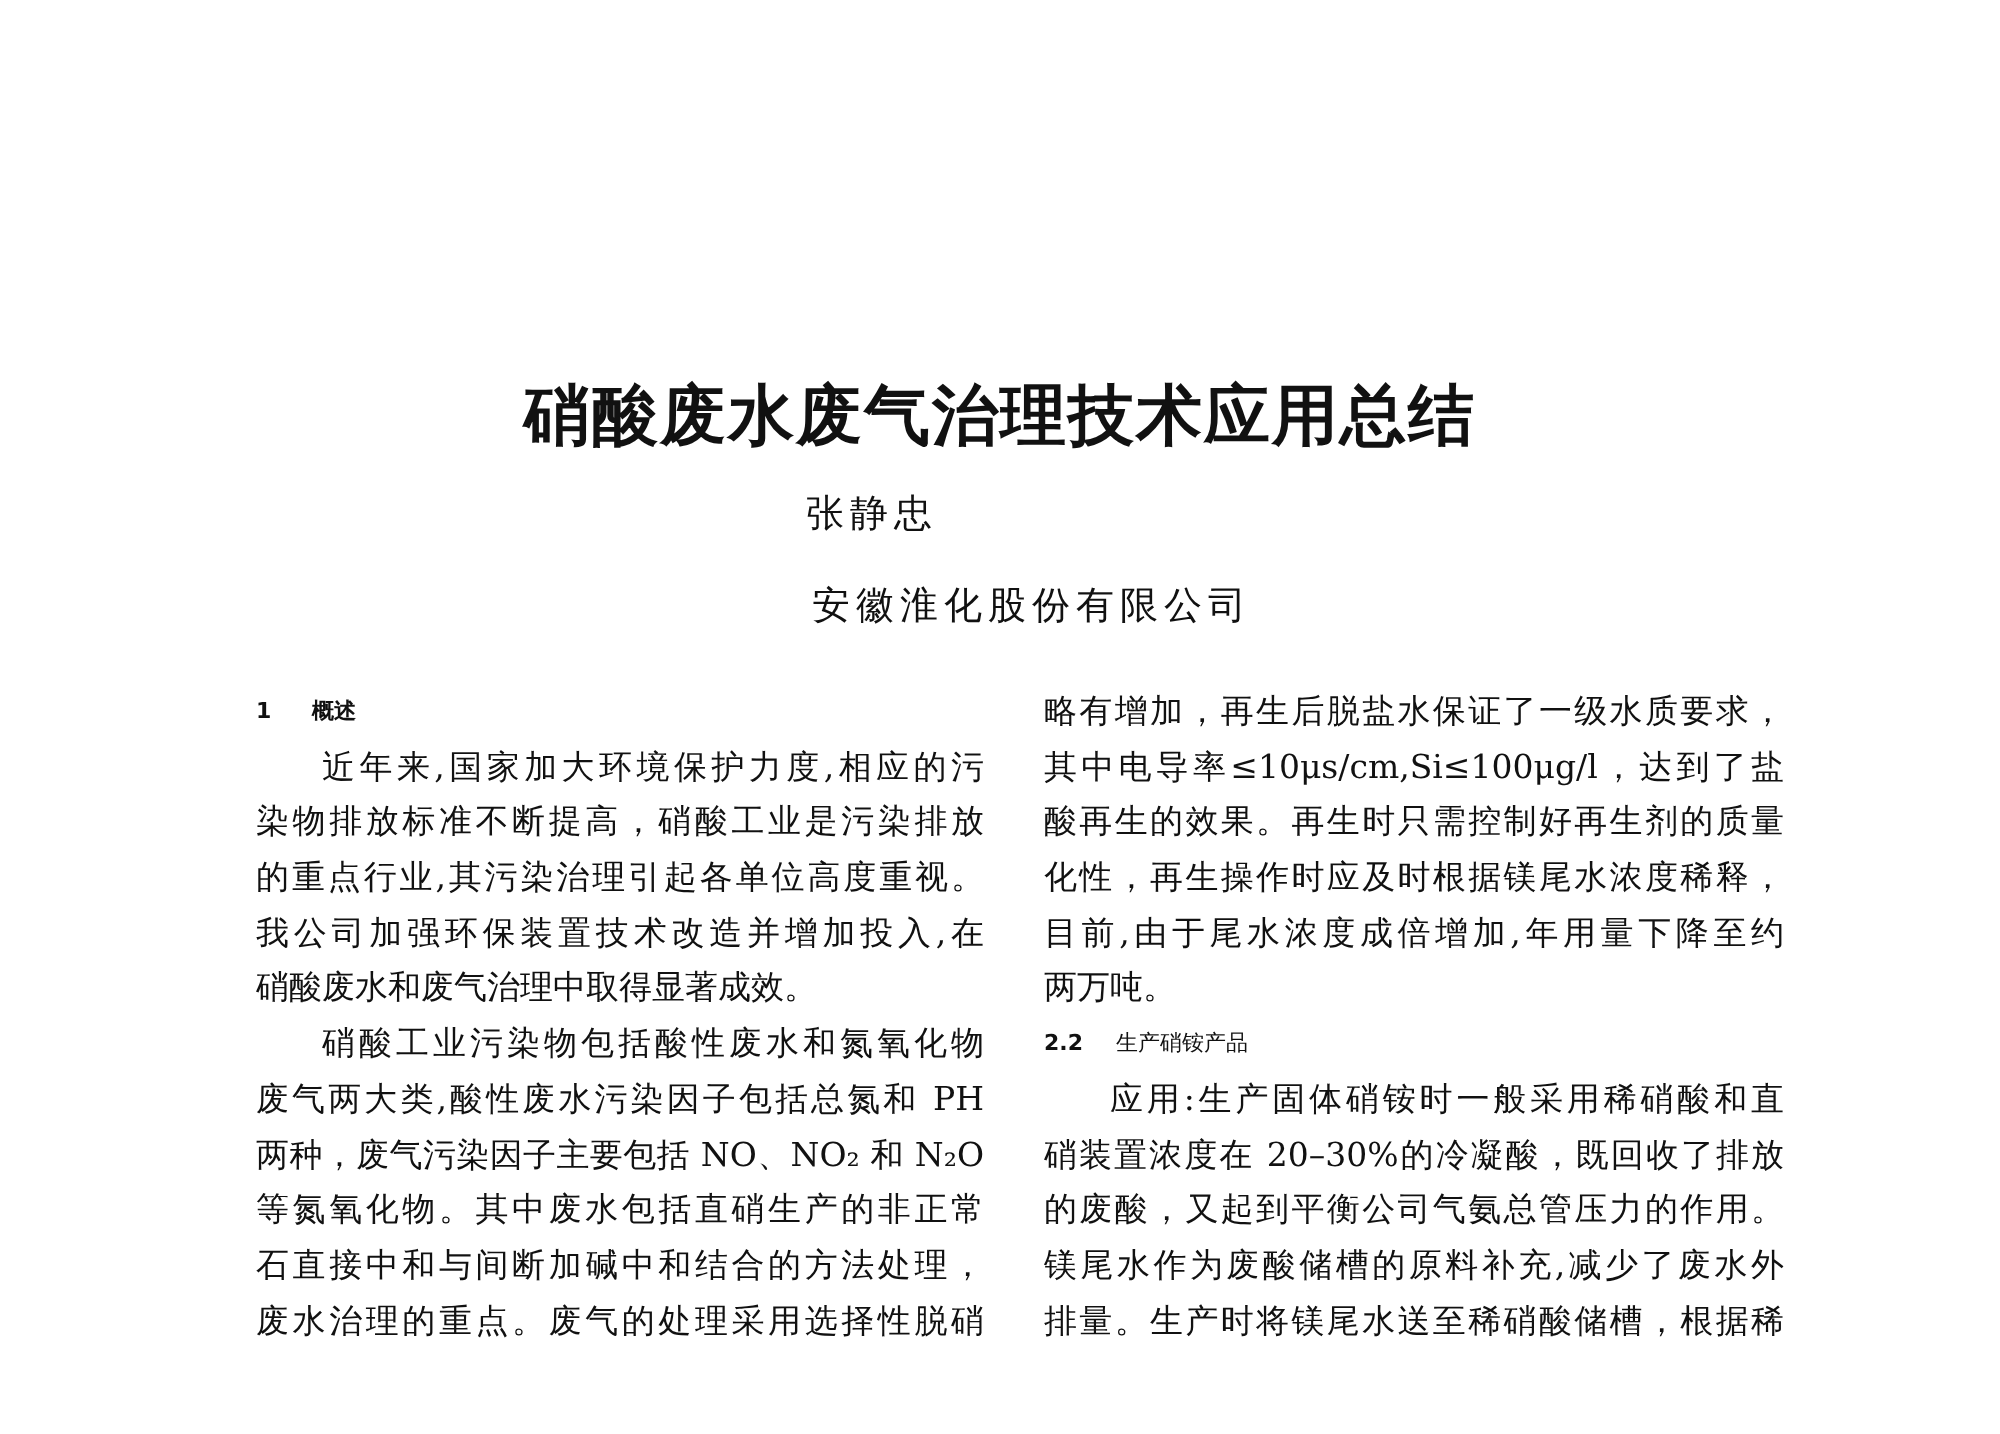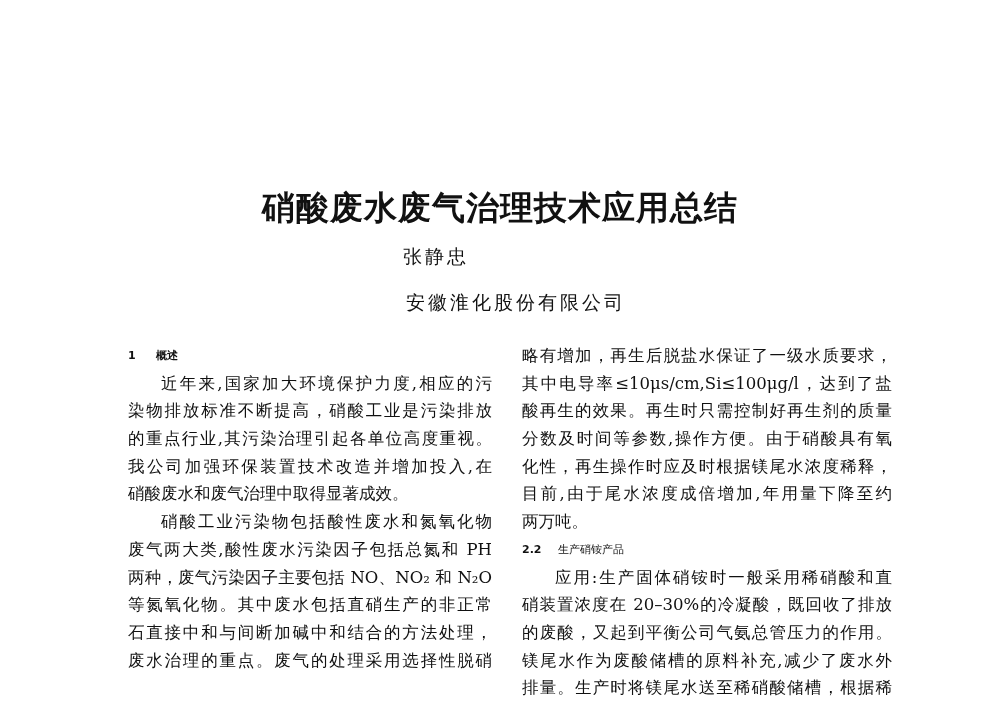--- a/index.html
+++ b/index.html
@@ -54,21 +54,20 @@
   <div class="line">两种，废气污染因子主要包括 NO、NO₂ 和 N₂O</div>
   <div class="line">等氮氧化物。其中废水包括直硝生产的非正常</div>
   <div class="line">石直接中和与间断加碱中和结合的方法处理，</div>
   <div class="line">废水治理的重点。废气的处理采用选择性脱硝</div>
 </div>
 
 <div class="col right">
   <div class="line">略有增加，再生后脱盐水保证了一级水质要求，</div>
   <div class="line">其中电导率≤10μs/cm,Si≤100μg/l，达到了盐</div>
   <div class="line">酸再生的效果。再生时只需控制好再生剂的质量</div>
-  <div class="line">分数及时间等参数,操作方便。由于硝酸具有氧</div>
   <div class="line">化性，再生操作时应及时根据镁尾水浓度稀释，</div>
   <div class="line">目前,由于尾水浓度成倍增加,年用量下降至约</div>
   <div class="line last">两万吨。</div>
   <div class="heading">
     <span class="num2">2.2</span><span>生产硝铵产品</span>
   </div>
   <div class="line indent">应用:生产固体硝铵时一般采用稀硝酸和直</div>
   <div class="line">硝装置浓度在 20–30%的冷凝酸，既回收了排放</div>
   <div class="line">的废酸，又起到平衡公司气氨总管压力的作用。</div>
   <div class="line">镁尾水作为废酸储槽的原料补充,减少了废水外</div>

